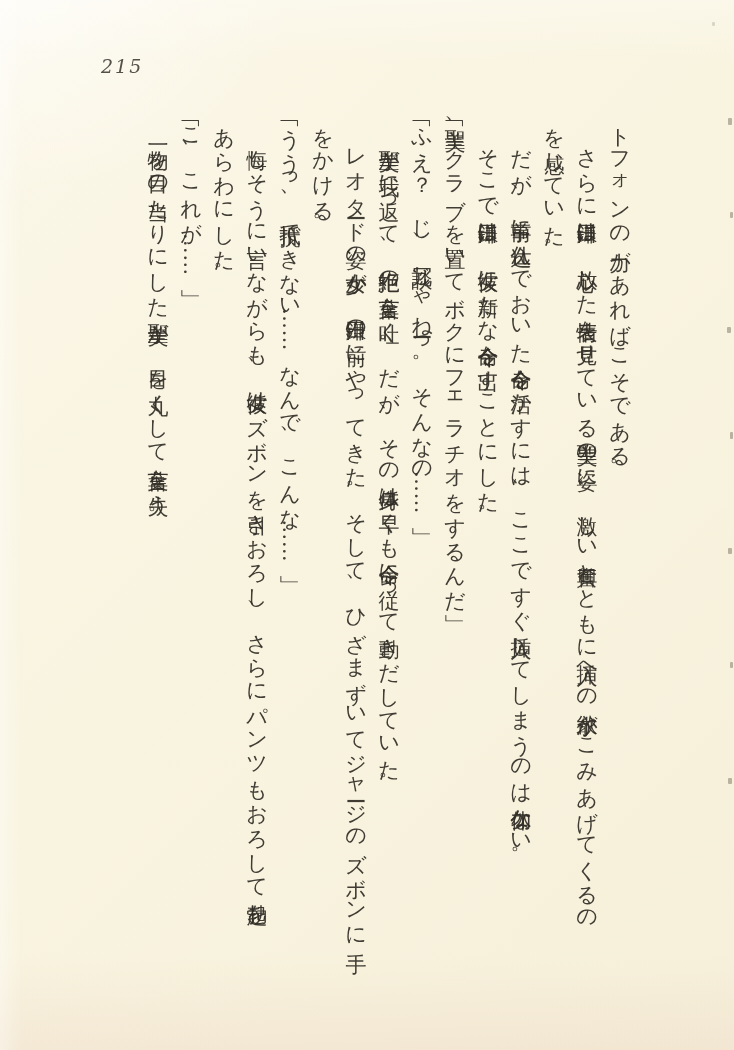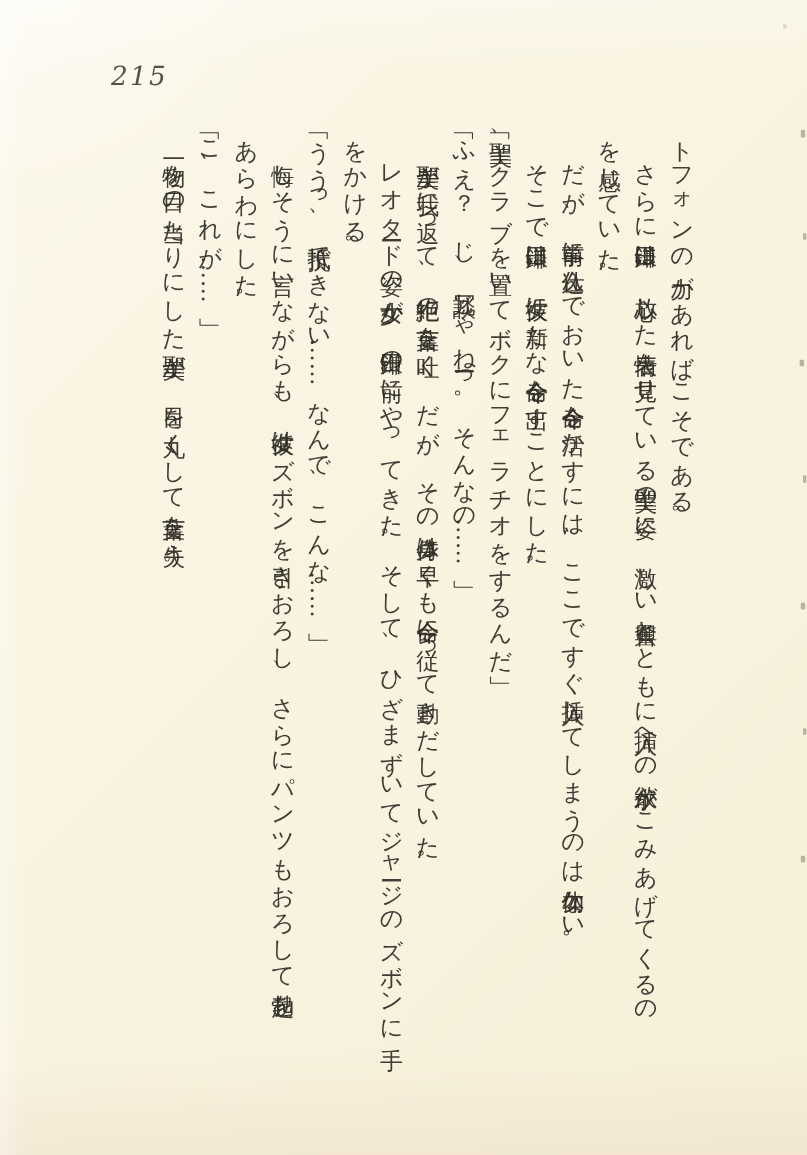--- a/index.html
+++ b/index.html
@@ -13,21 +13,21 @@
     background:
       radial-gradient(ellipse 420px 300px at 0% 0%, rgba(255,255,255,0.55), rgba(255,255,255,0) 70%),
       linear-gradient(to bottom, rgba(255,255,255,0.30) 0%, rgba(255,255,255,0) 6%),
       linear-gradient(to right, rgba(255,255,255,0.35) 0%, rgba(255,255,255,0) 3%),
       linear-gradient(to top, rgba(224,186,170,0.18) 0%, rgba(224,186,170,0) 9%),
       linear-gradient(135deg, #fbf7e8 0%, #f9f4e0 45%, #f6f0da 100%);
   }
   .page-number {
     position: absolute; left: 101px; top: 55px;
     font-style: italic;
-    font-size: 24px;
+    font-size: 19px;
     letter-spacing: 2px;
     color: #55514a;
   }
   .text-block {
     position: absolute;
     top: 113px;
     right: 98px;
     height: 824px;
     writing-mode: vertical-rl;
     text-orientation: mixed;

